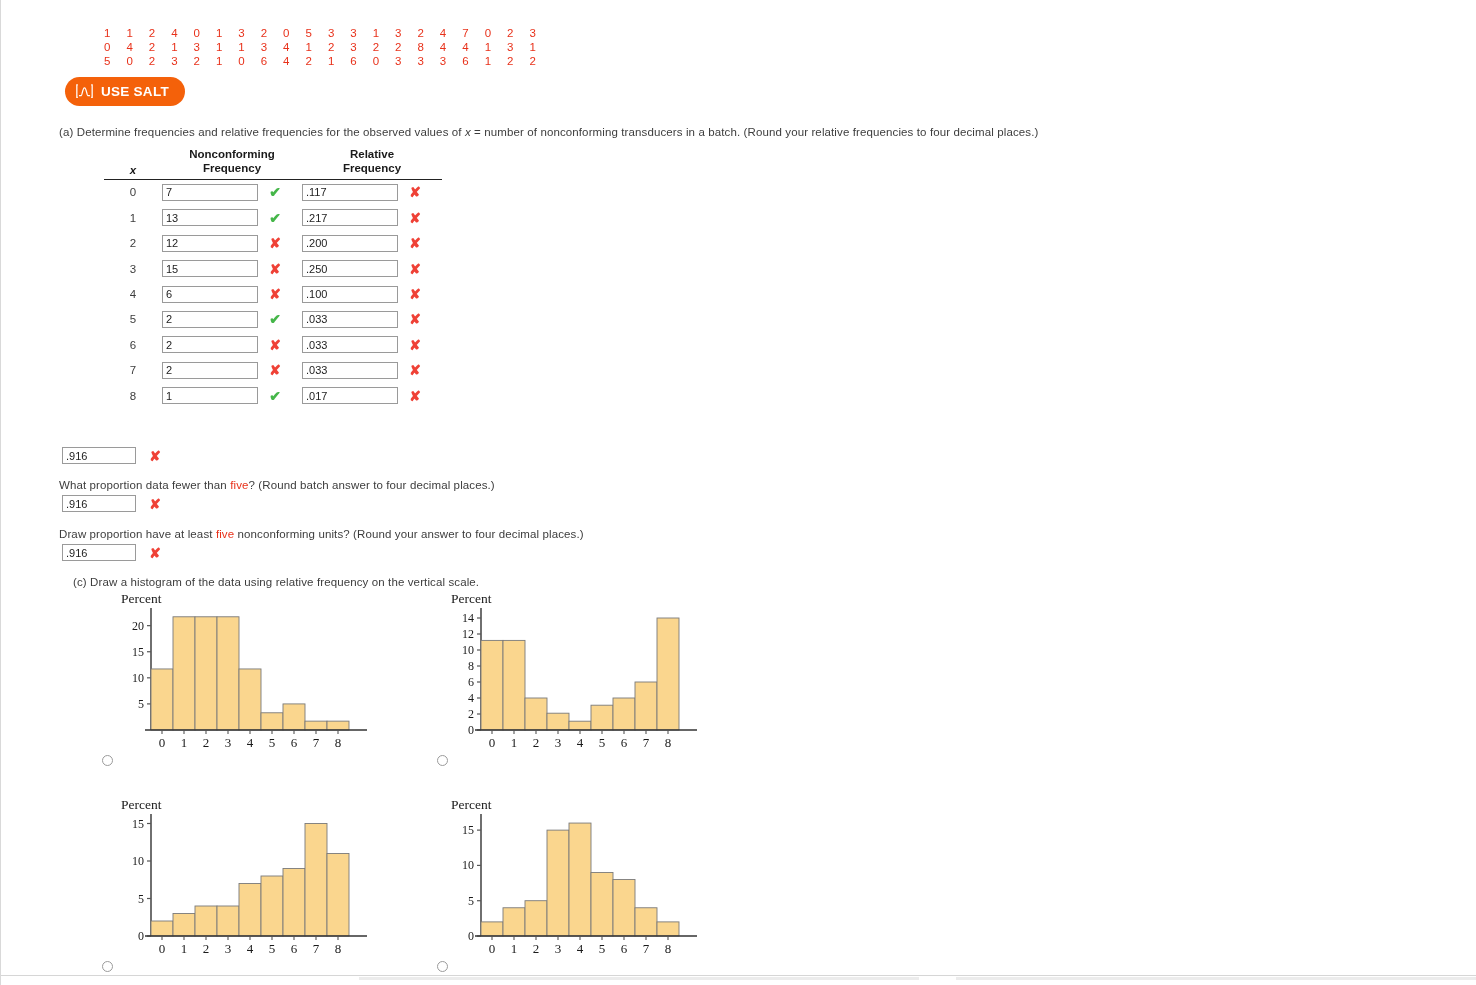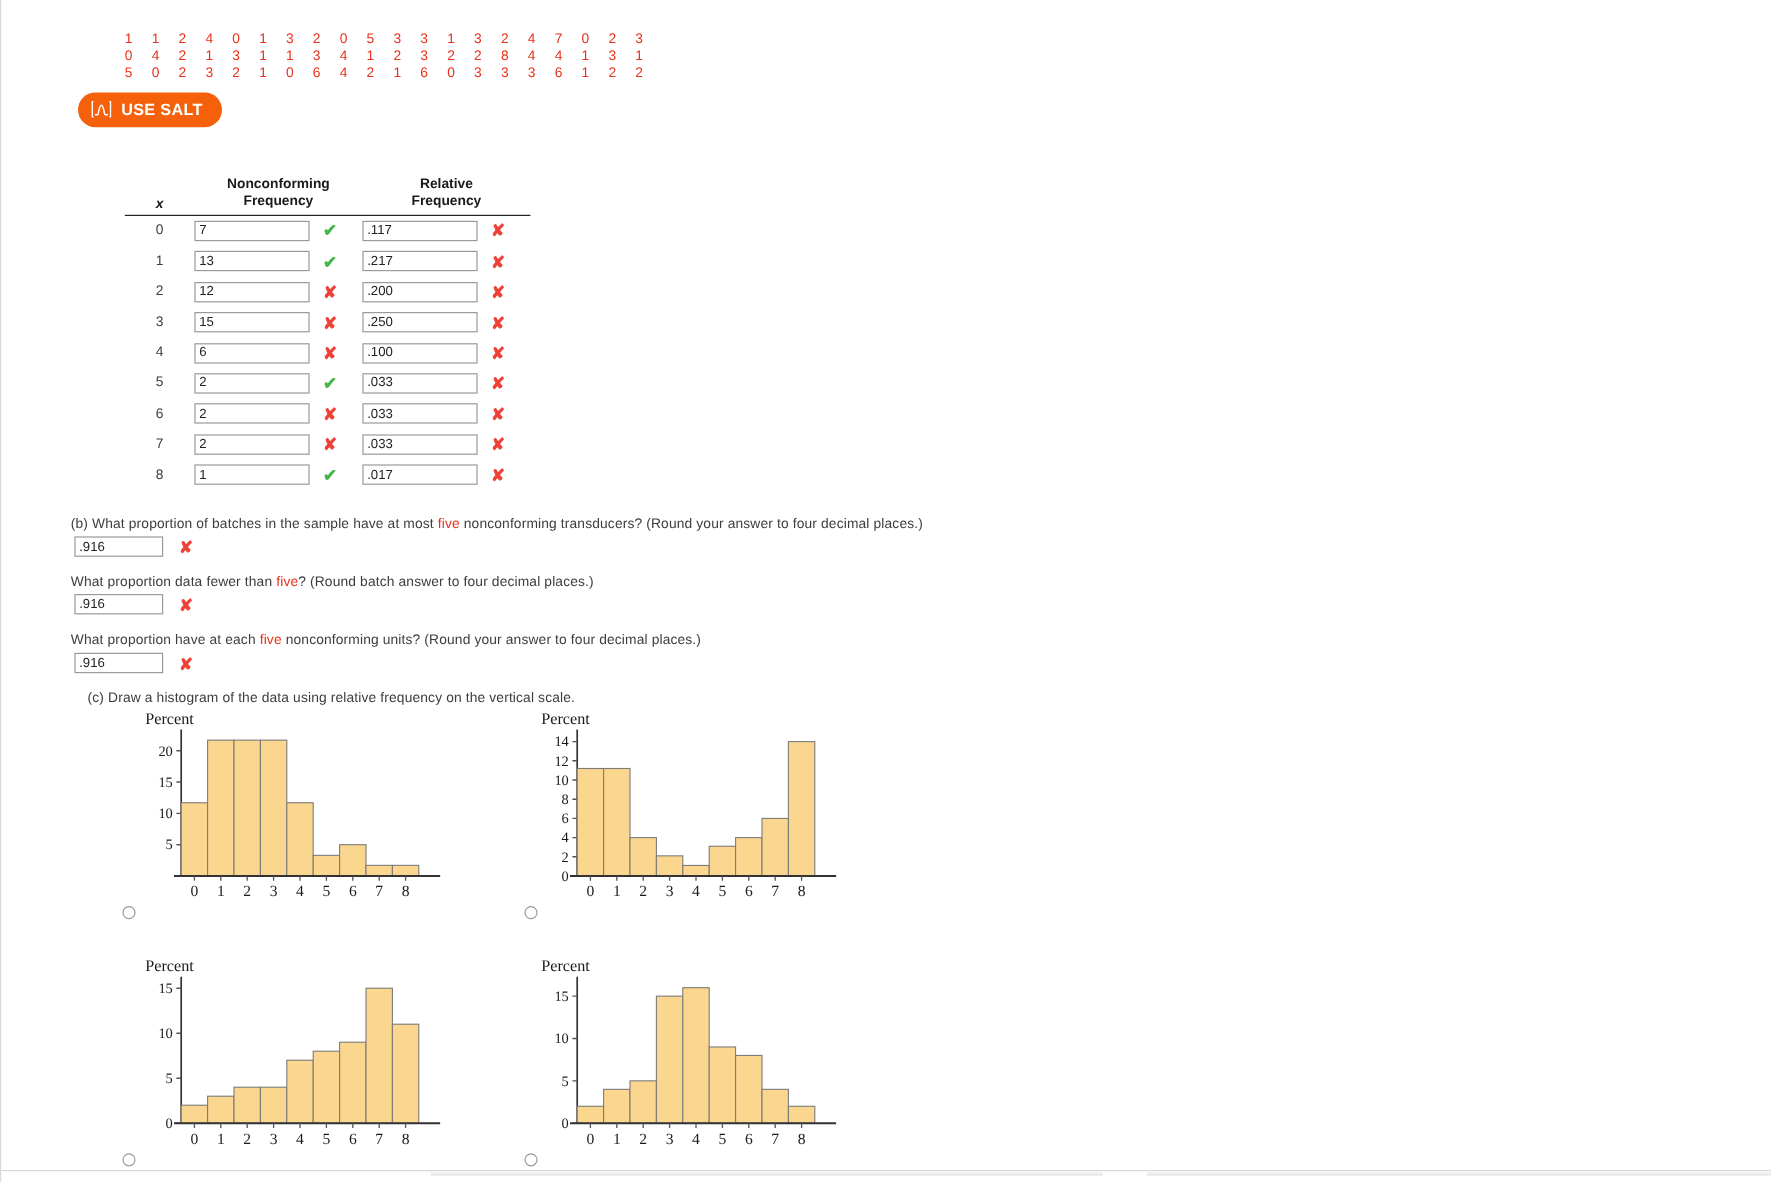--- a/index.html
+++ b/index.html
@@ -193,20 +193,23 @@
     <span class="salt-icon">
       <svg viewBox="0 0 20 18" width="17" height="15">
         <path d="M2,1 L0.8,1 L0.8,16 L2,16" fill="none" stroke="#fff" stroke-width="1.5"></path>
         <path d="M18,1 L19.2,1 L19.2,16 L18,16" fill="none" stroke="#fff" stroke-width="1.5"></path>
         <path d="M4,14 L6.2,14 C7.2,14 7.6,4.5 10,4.5 C12.4,4.5 12.8,14 13.8,14 L16,14" fill="none" stroke="#fff" stroke-width="1.5" stroke-linejoin="round" stroke-linecap="round"></path>
       </svg>
     </span>
     <span>USE SALT</span>
   </button>
 
+  <div class="qtext" style="left:58px; top:126px;">
+    <span>(a) Determine frequencies and relative frequencies for the observed values of </span><i>x</i><span> = number of nonconforming transducers in a batch. (Round your relative frequencies to four decimal places.)</span>
+  </div>
 
   <div class="freq-table">
     <div class="ft-head">
       <div class="ft-h-x">x</div>
       <div class="ft-h-col">
         <div>Nonconforming</div>
         <div>Frequency</div>
       </div>
       <div class="ft-h-col">
         <div>Relative</div>
@@ -309,38 +312,35 @@
             <span class="mark ok">✔</span>
           </div>
           <div class="ft-cell">
             <input class="ansbox" value=".017" style="">
             <span class="mark bad">✘</span>
           </div>
         </div>
       </div>
   </div>
 
-  <div class="qtext" style="left:58px; top:431px;">
-    <span>(b) What proportion of batches in the sample have at most </span><span class="kw">five</span><span> nonconforming transducers? (Round your answer to four decimal places.)</span>
-  </div>
   <div class="ans-row" style="left:61px; top:447px;">
     <input class="ansbox" value=".916" style="">
     <span class="mark bad">✘</span>
   </div>
 
   <div class="qtext" style="left:58px; top:479px;">
     <span>What proportion data fewer than </span><span class="kw">five</span><span>? (Round batch answer to four decimal places.)</span>
   </div>
   <div class="ans-row" style="left:61px; top:495px;">
     <input class="ansbox" value=".916" style="">
     <span class="mark bad">✘</span>
   </div>
 
   <div class="qtext" style="left:58px; top:528px;">
-    <span>What proportion have at each </span><span class="kw">five</span><span> nonconforming units? (Round your answer to four decimal places.)</span>
+    <span>Draw proportion have at least </span><span class="kw">five</span><span> nonconforming units? (Round your answer to four decimal places.)</span>
   </div>
   <div class="ans-row" style="left:61px; top:544px;">
     <input class="ansbox" value=".916" style="">
     <span class="mark bad">✘</span>
   </div>
 
   <div class="qtext" style="left:72px; top:576px;">(c) Draw a histogram of the data using relative frequency on the vertical scale.</div>
 
   <div id="charts">
       <div class="chart" style="left: 106px; top: 592px;"><svg width="260" height="160" viewBox="0 0 260 160">

